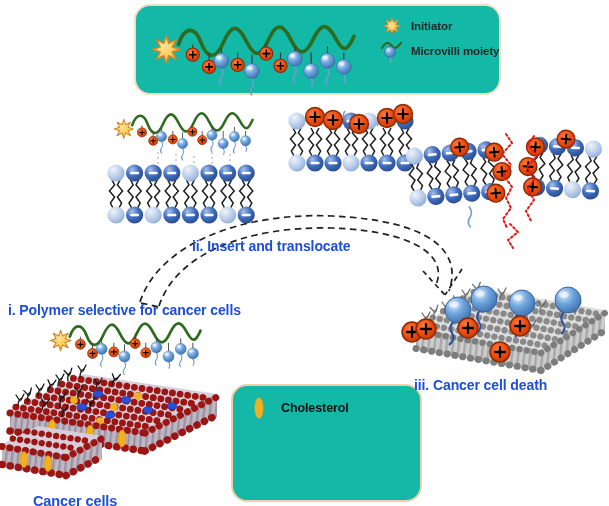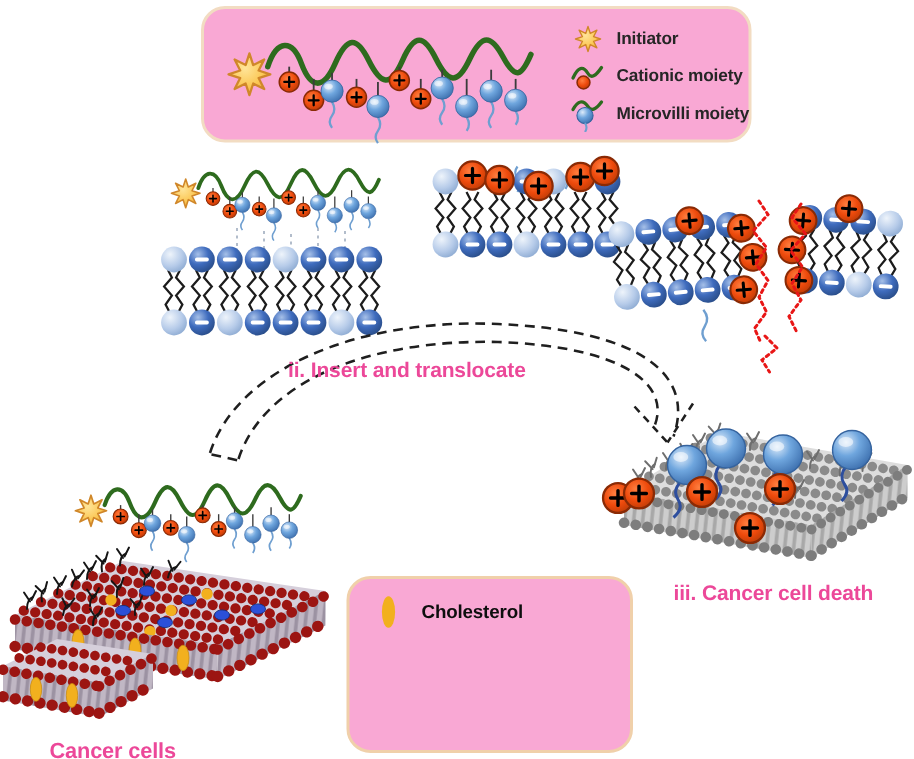--- a/index.html
+++ b/index.html
@@ -3,39 +3,39 @@
 <meta charset="utf-8">
 <style>
   * { margin:0; padding:0; box-sizing:border-box; }
   html,body { background:#ffffff; }
   .stage {
     position:relative; width:609px; height:506px; background:#ffffff;
     font-family:"Liberation Sans", sans-serif; overflow:hidden;
   }
   .scene-svg { position:absolute; left:0; top:0; z-index:1; }
   .legend-box {
-    position:absolute; background:#f9a8d4; border:2px solid #f2dcc2;
+    position:absolute; background:#14b8a6; border:2px solid #f2dcc2;
     border-radius:16px; z-index:2;
   }
   .legend-box.top  { left:134px; top:4px;  width:367px; height:91px; }
   .legend-box.bottom { left:231px; top:384px; width:191px; height:118px; border-color:#f0d0aa; }
   .poly-art { position:absolute; left:6px; top:2px; }
   .lt-rows { position:absolute; left:244px; top:9px; display:flex; flex-direction:column; gap:3px; }
   .lb-rows { position:absolute; left:13px; top:10px; display:flex; flex-direction:column; gap:3px; }
   .l-row { display:flex; align-items:center; gap:7px; height:22px; }
   .lb-rows .l-row { height:24px; gap:9px; }
   .l-row .lbl { font-weight:bold; font-size:11.5px; color:#262626; white-space:nowrap; letter-spacing:-0.1px; }
   .lb-rows .lbl { font-size:12.5px; color:#0e0e0e; }
   .fig-label {
-    position:absolute; z-index:3; font-weight:bold; color:#ec4899;
+    position:absolute; z-index:3; font-weight:bold; color:#1d4ed8;
     font-size:14px; white-space:nowrap; letter-spacing:-0.1px;
   }
   .fig-label.step2 { left:192px; top:238px; }
   .fig-label.step1 { left:8px;  top:302px; }
-  .fig-label.step3 { left:414px; top:387px;margin-left:35px; }
+  .fig-label.step3 { left:414px; top:377px; }
   .fig-label.cells { left:33px; top:493px; font-size:14.5px; }
 </style>
 </head>
 <body>
 
 <div class="stage">
 
   <svg width="0" height="0" style="position:absolute" aria-hidden="true">
     <defs>
       <radialGradient id="gradStar" cx="40%" cy="35%" r="75%">
@@ -410,27 +410,20 @@
       <use href="#gPolymer" transform="translate(10,14) scale(1.02)"></use>
     </svg>
     <div class="lt-rows">
       <div class="l-row">
         <svg width="24" height="22">
           <use href="#gStar" transform="translate(12,11) scale(0.38)"></use>
         </svg>
         <span class="lbl">Initiator</span>
       </div>
       <div class="l-row">
-        <svg width="24" height="22">
-          <path d="M2,12 q5,-11 10,-3 q3,5 9,-4" fill="none" stroke="#2e6b1e" stroke-width="2.2" stroke-linecap="round"></path>
-          <circle cx="9" cy="15" r="4.3" fill="url(#gradCation)" stroke="#8a2a05" stroke-width="1"></circle>
-        </svg>
-        <span class="lbl">Cationic moiety</span>
-      </div>
-      <div class="l-row">
         <svg width="24" height="24">
           <path d="M2,9 q5,-9 10,-2 q3,5 9,-3" fill="none" stroke="#2e6b1e" stroke-width="2.2" stroke-linecap="round"></path>
           <circle cx="10" cy="13" r="5.4" fill="url(#gradBlue)" stroke="#35639e" stroke-width="0.7"></circle>
           <path d="M10,18 q2,3 0,6" fill="none" stroke="#6f9fd0" stroke-width="1.4"></path>
         </svg>
         <span class="lbl">Microvilli moiety</span>
       </div>
     </div>
   </div>
 
@@ -439,16 +432,17 @@
       <div class="l-row">
         <svg width="26" height="26">
           <ellipse cx="13" cy="13" rx="4.4" ry="10.5" fill="#f2b01e"></ellipse>
         </svg>
         <span class="lbl">Cholesterol</span>
       </div>
     </div>
   </div>
 
   <div class="fig-label step2">ii. Insert and translocate</div>
+  <div class="fig-label step1">i. Polymer selective for cancer cells</div>
   <div class="fig-label step3">iii. Cancer cell death</div>
   <div class="fig-label cells">Cancer cells</div>
 
 </div>
 
 </body></html>

